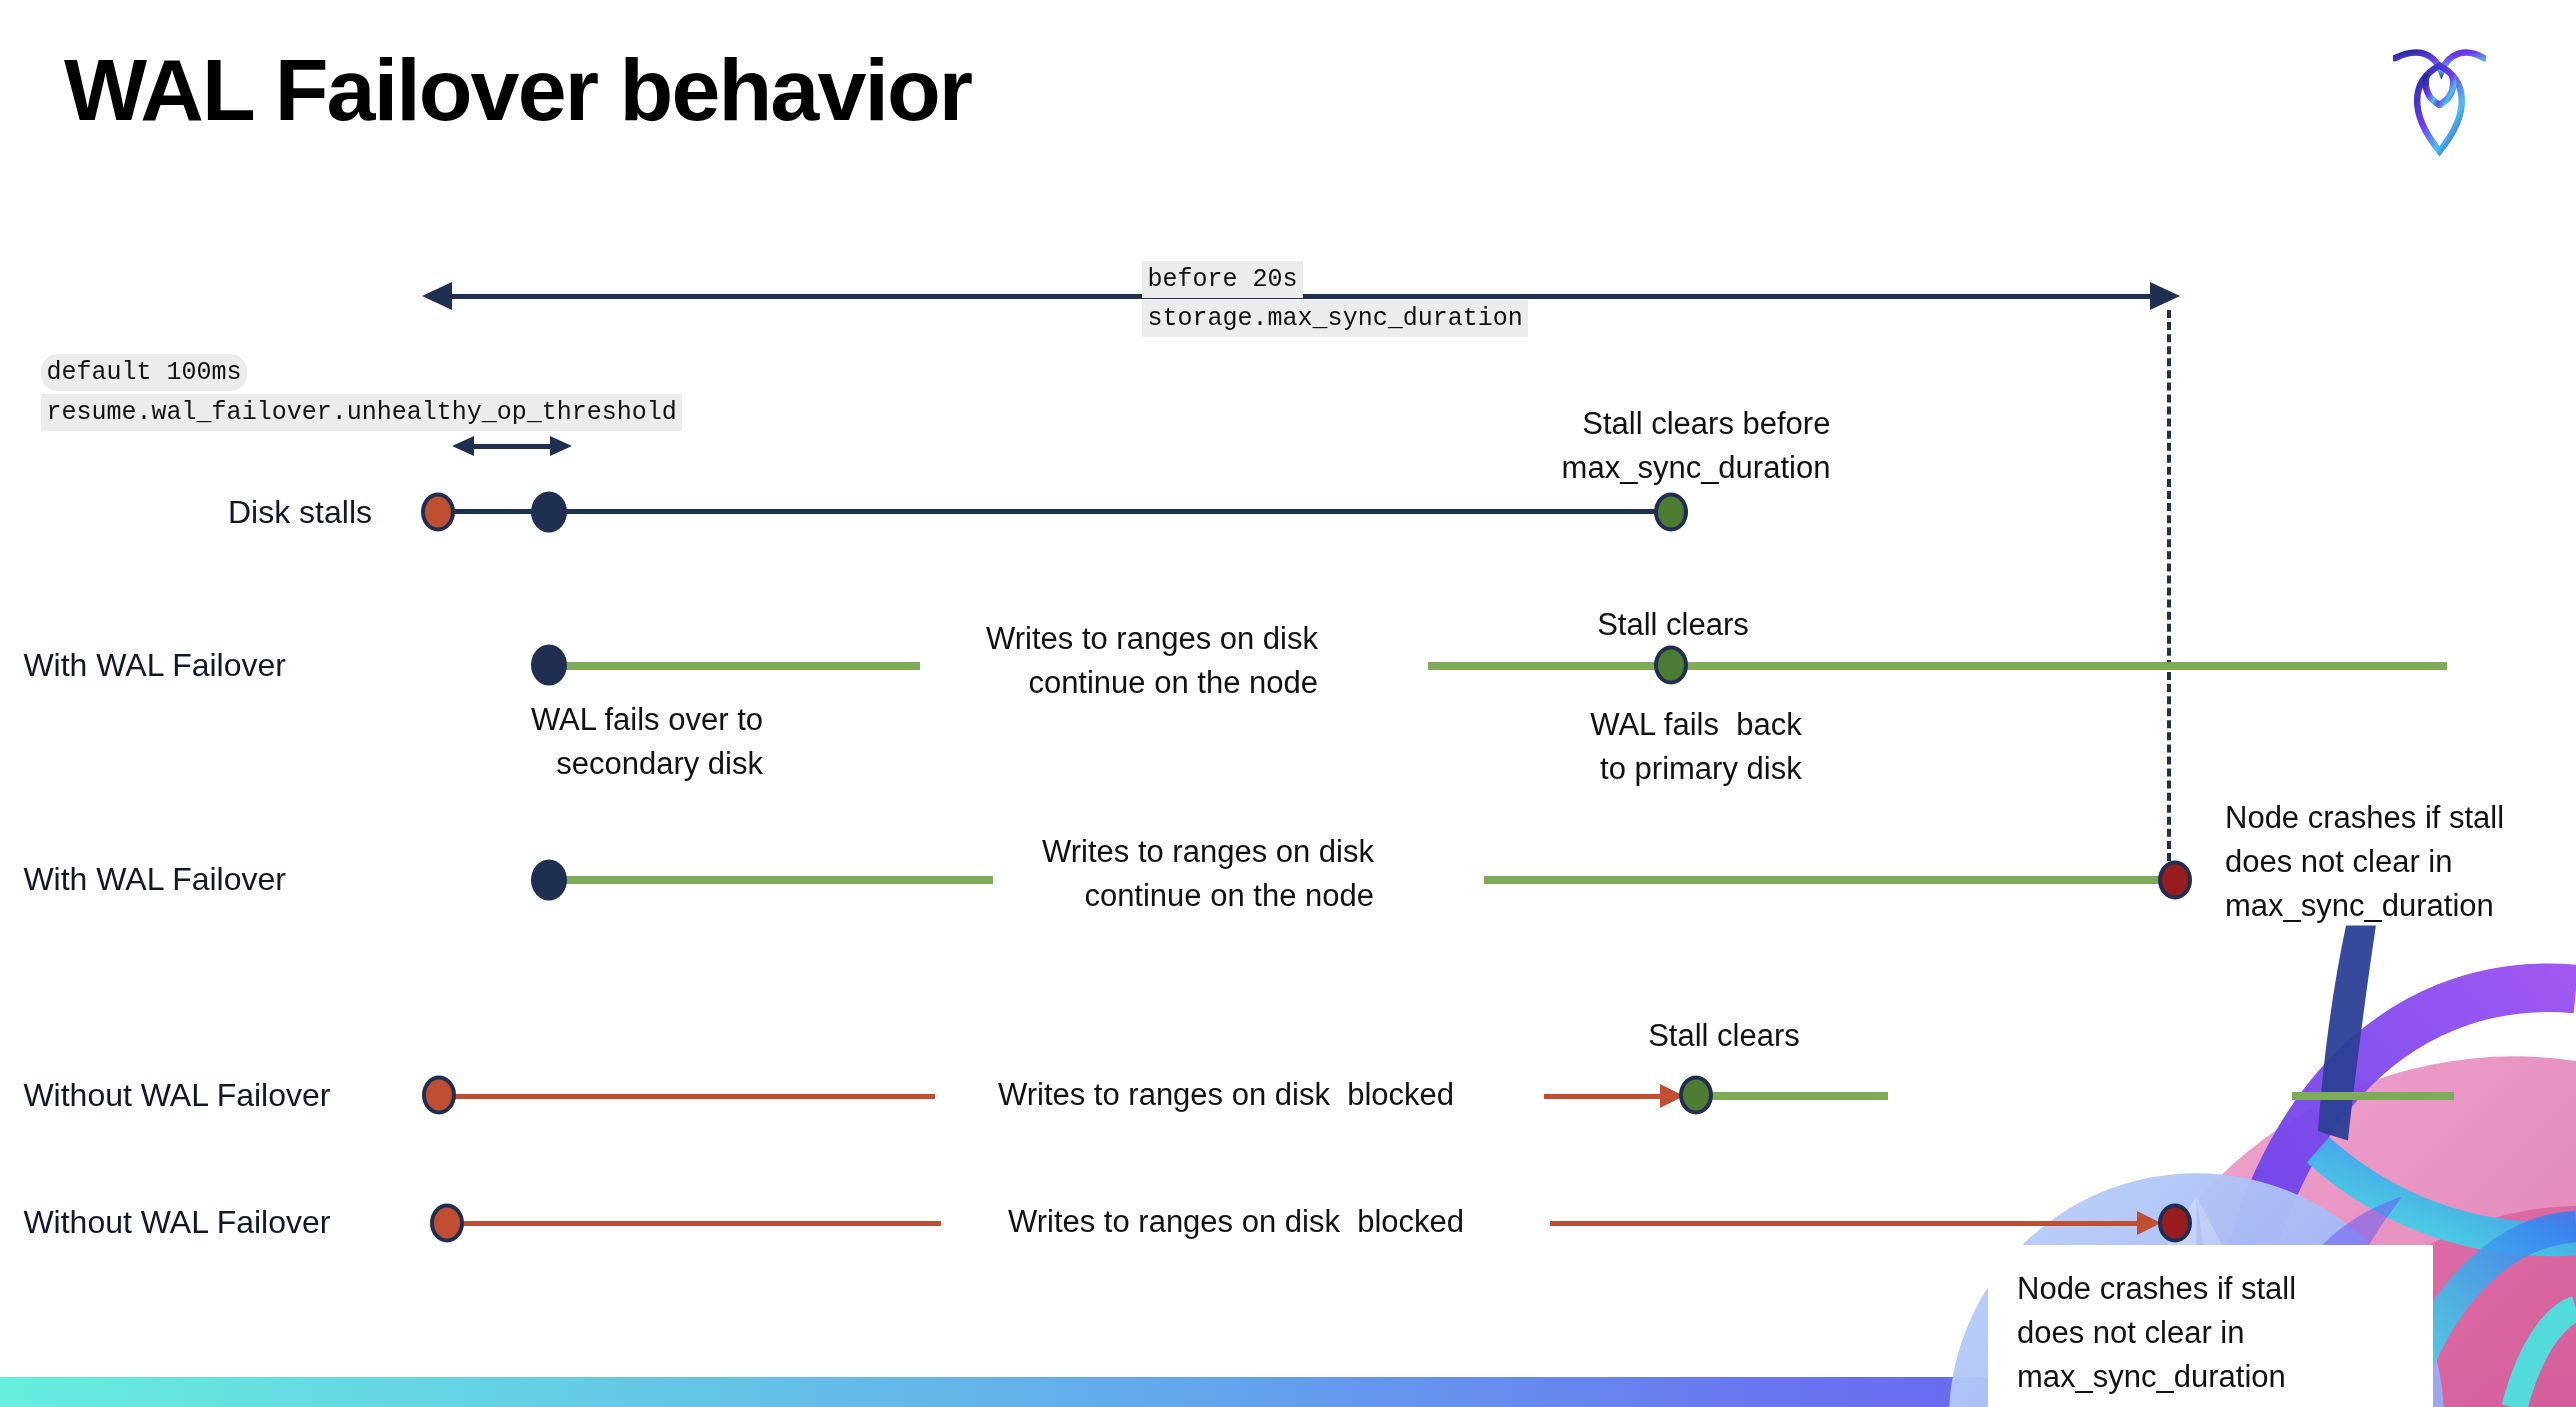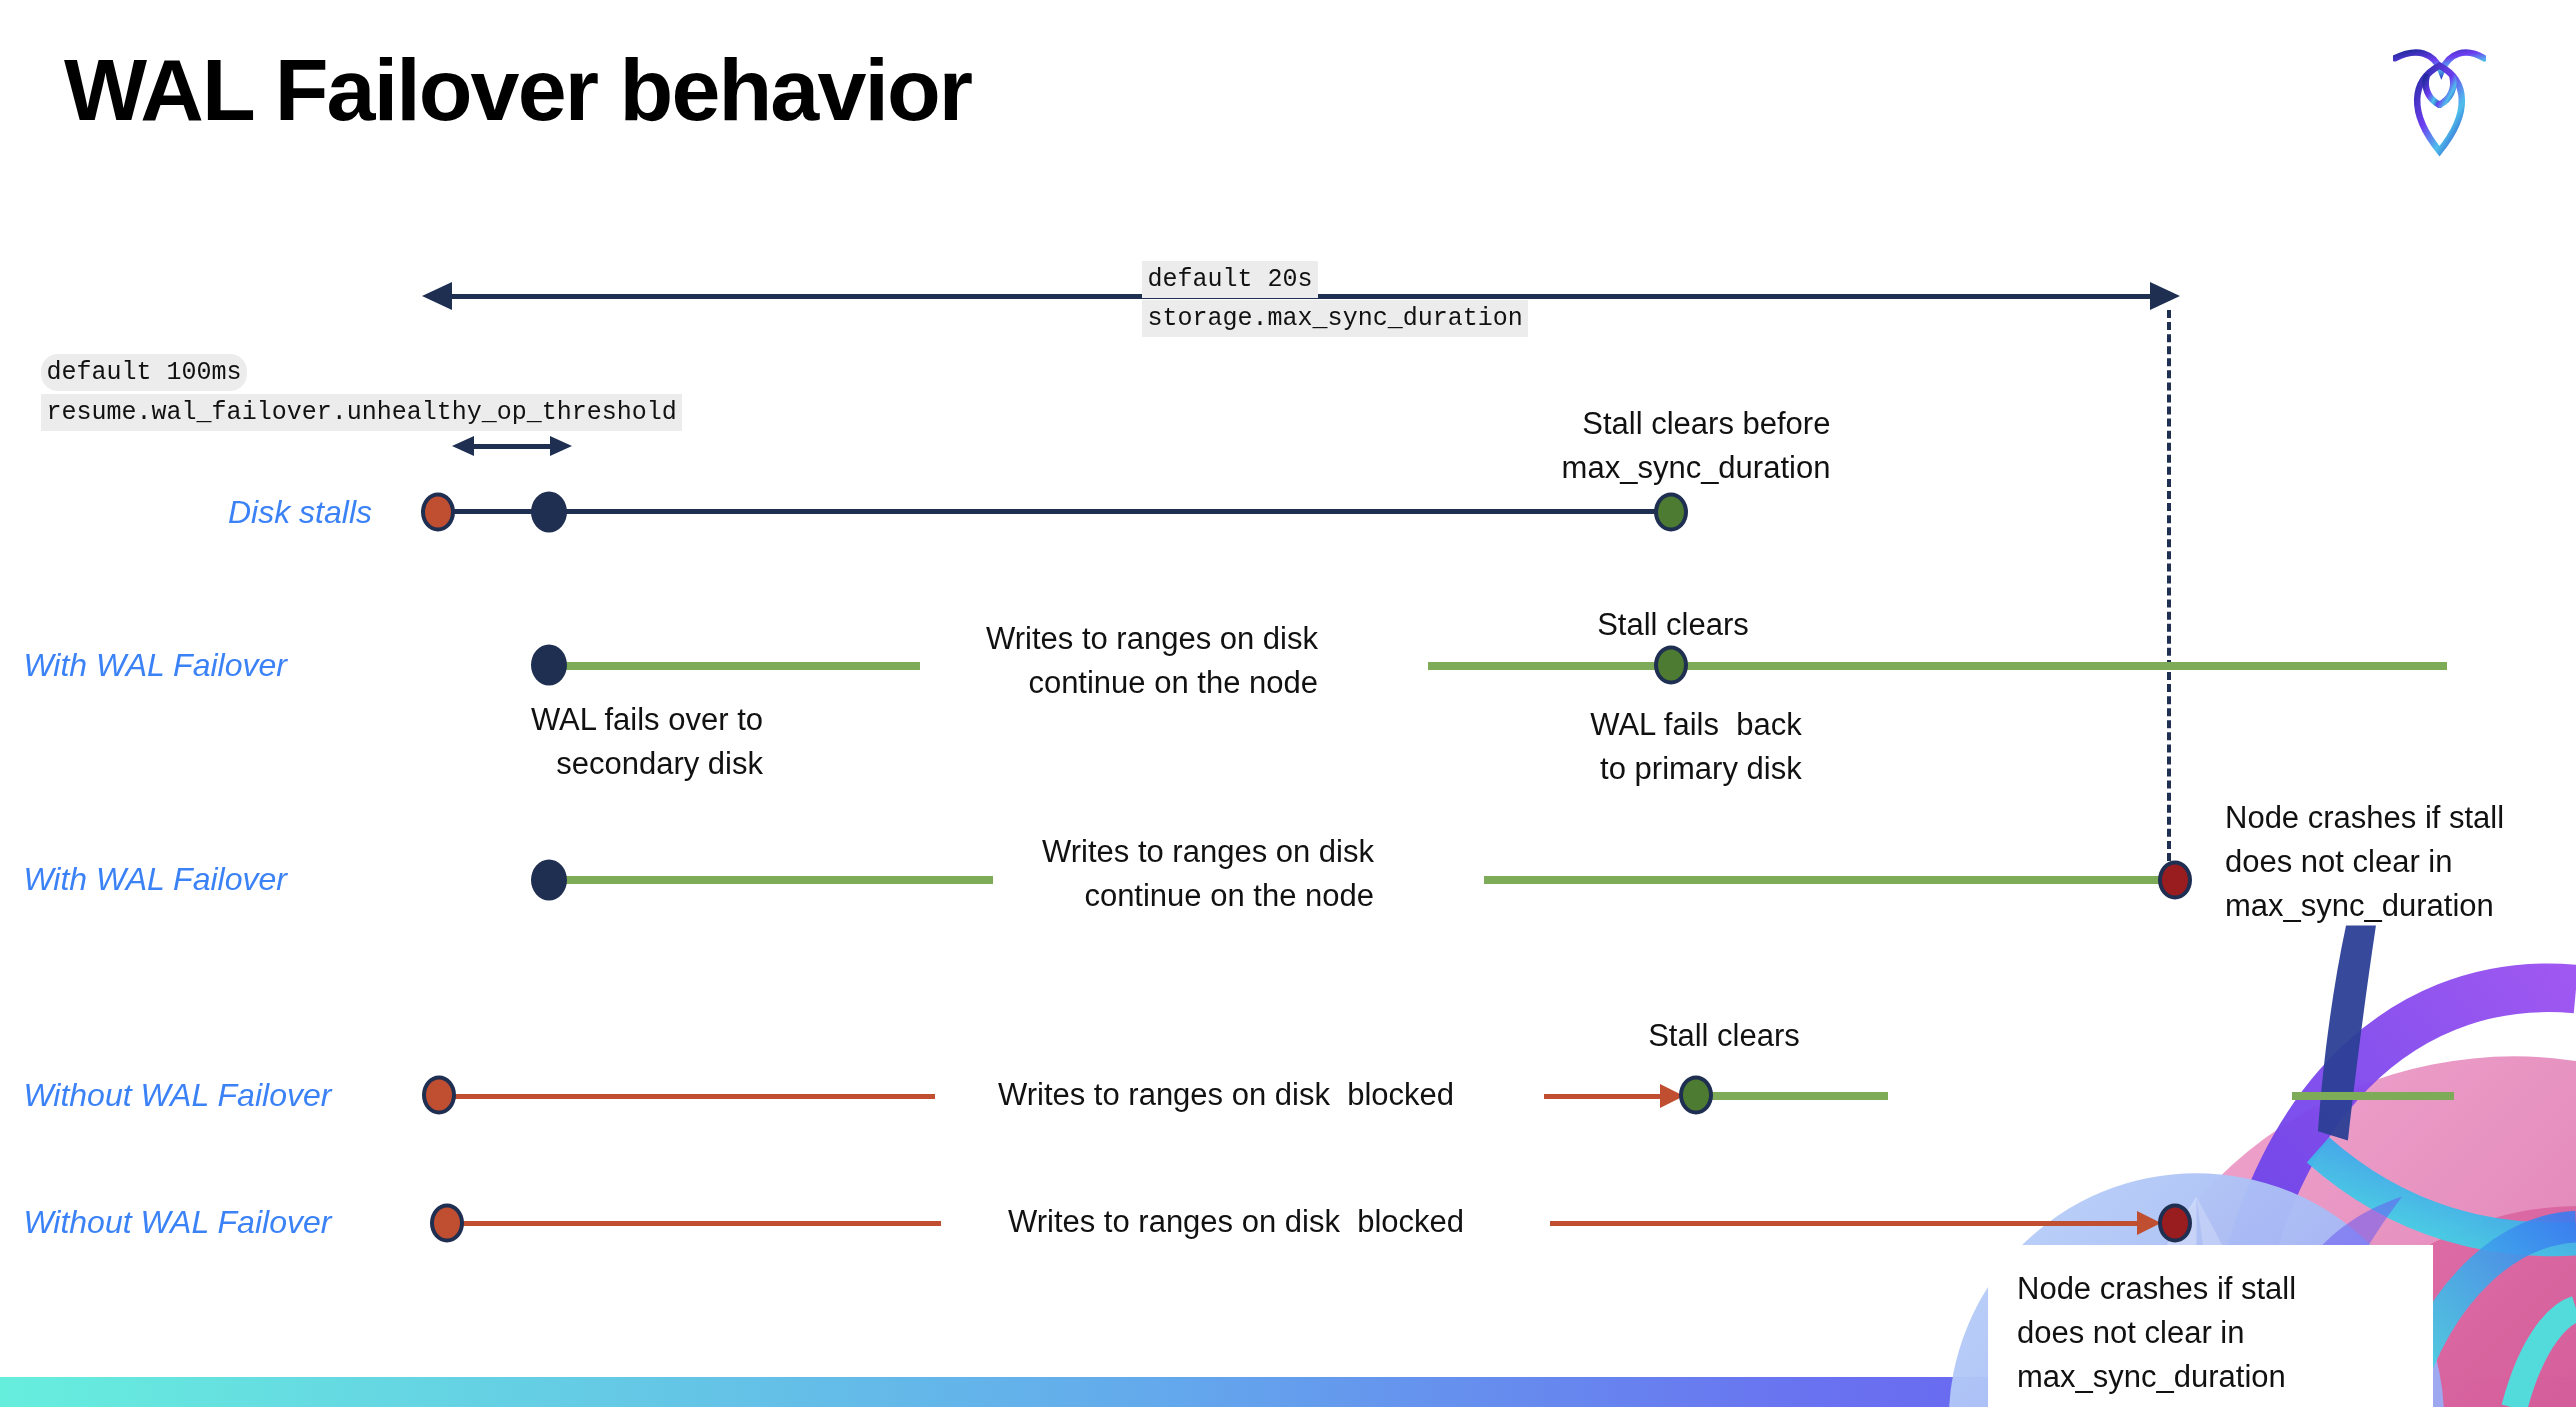--- a/index.html
+++ b/index.html
@@ -20,21 +20,21 @@
   .abs{position:absolute;}
   .title{
     left:64px;top:39px;font-size:88px;font-weight:700;letter-spacing:-1.9px;color:#000;
   }
   .code{
     font-family:"Liberation Mono","DejaVu Sans Mono",monospace;
     font-size:25px;line-height:37px;background:var(--code-bg);color:#111;
     padding:0 5.6px;display:inline-block;z-index:6;
   }
   .row-label{
-    font-size:32px;line-height:45px;color:#3b82f6;white-space:nowrap;z-index:5;font-style:italic;
+    font-size:32px;line-height:45px;color:#0f172a;white-space:nowrap;z-index:5;
   }
   .ann{
     font-size:31px;line-height:44px;color:#111;white-space:pre-wrap;z-index:5;
   }
   .ann.center{transform:translateX(-50%);text-align:right;}
   .hline{position:absolute;z-index:3;}
   .hline.navy{height:4.7px;background:var(--navy);}
   .hline.green{height:7.5px;background:var(--green);}
   .hline.red{height:4.7px;background:var(--red);}
   .dot{
@@ -125,21 +125,21 @@
     <path d="M430,250 C520,330 620,350 706,345" fill="none" stroke="url(#gTeal)" stroke-width="36" opacity="0.95"></path>
     <path d="M520,526 C560,390 640,335 706,332" fill="none" stroke="url(#gTeal)" stroke-width="34" opacity="0.9"></path>
     <path d="M640,526 C660,450 690,425 706,420" fill="none" stroke="#45e8e2" stroke-width="28" opacity="0.9"></path>
     <path d="M92,526 C96,450 112,424 134,416" fill="none" stroke="#45e8e2" stroke-width="26" opacity="0.9"></path>
     <path d="M360,526 C380,400 430,330 520,300 C460,380 430,450 420,526 Z" fill="#6a5bf0" opacity="0.55"></path>
   </svg>
 
   <div class="abs hline navy" style="left:441px;top:294px;width:1720px;"></div>
   <div class="abs tri left-navy" style="left:422px;top:282px;"></div>
   <div class="abs tri right-navy" style="left:2150px;top:282px;"></div>
-  <div class="abs code" style="left:1142px;top:261px;">default 20s</div>
+  <div class="abs code" style="left:1142px;top:261px;">before 20s</div>
   <div class="abs code" style="left:1142px;top:300px;">storage.max_sync_duration</div>
 
   <div class="abs dashed-v" style="left:2167px;top:310px;height:551px;"></div>
 
   <div class="abs code" style="left:41px;top:354px;border-radius:17px;">default 100ms</div>
   <div class="abs code" style="left:41px;top:394px;">resume.wal_failover.unhealthy_op_threshold</div>
   <div class="abs hline navy" style="left:467px;top:444px;width:86px;"></div>
   <div class="abs tri left-navy-sm" style="left:452px;top:436px;"></div>
   <div class="abs tri right-navy-sm" style="left:550px;top:436px;"></div>
 

